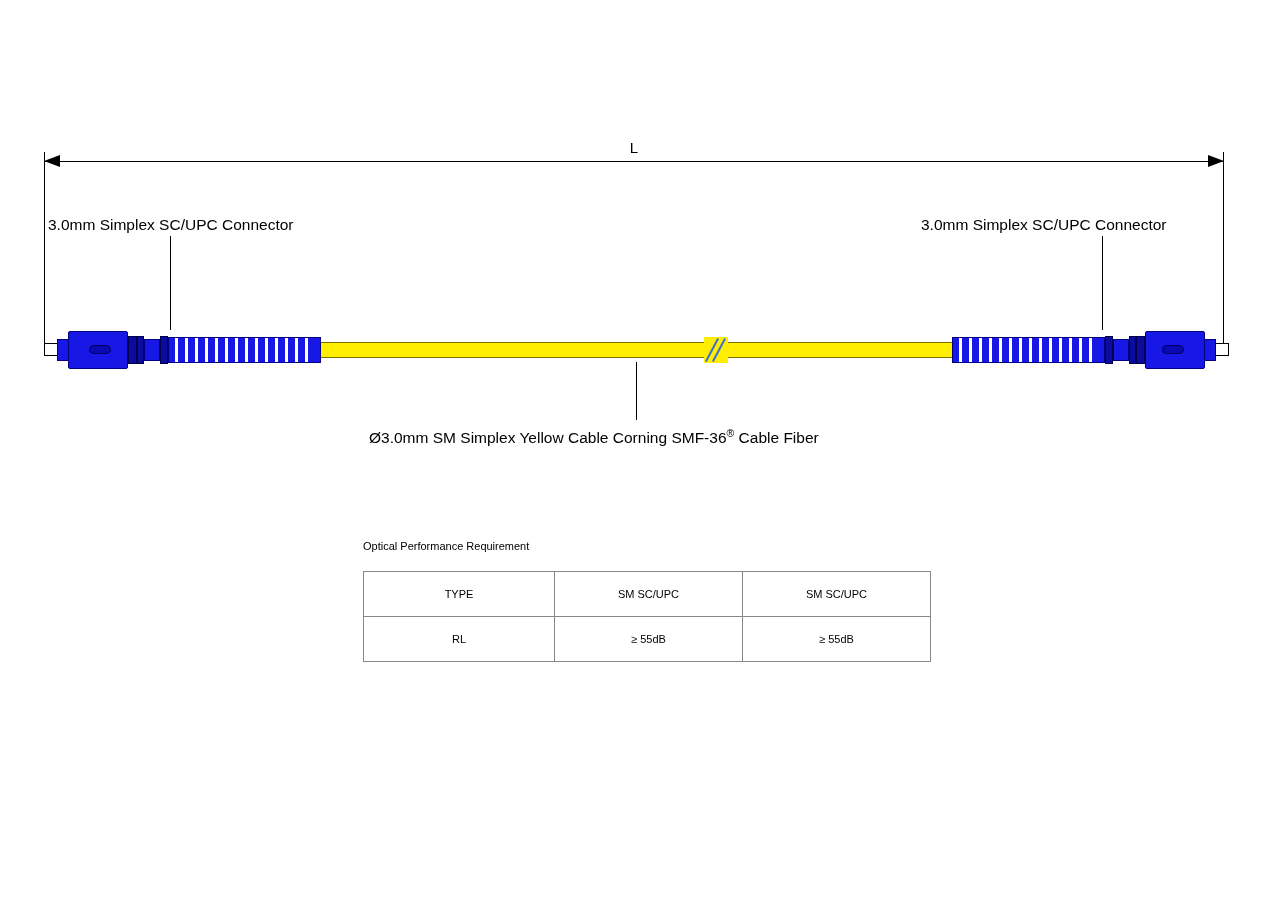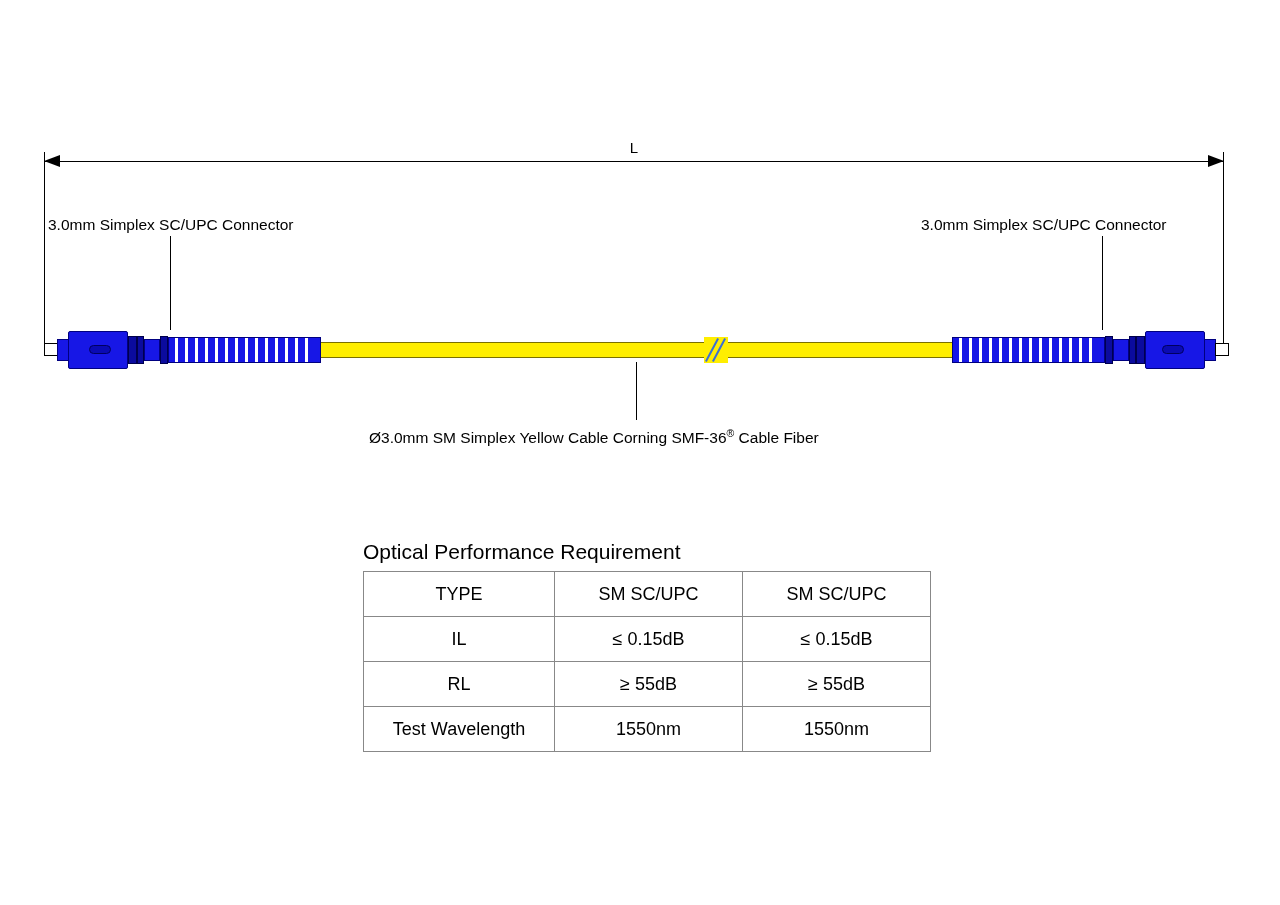--- a/index.html
+++ b/index.html
@@ -173,28 +173,28 @@
     width: 3px;
     height: 24px;
     background: #ffffff;
   }
 
   
   .table-title {
     position: absolute;
     left: 363px;
     top: 540px;
-    font-size: 21px;
+    font-size: 11px;
   }
   table.perf {
     position: absolute;
     left: 363px;
     top: 571px;
     border-collapse: collapse;
-    font-size: 18px;
+    font-size: 11px;
   }
   table.perf td {
     border: 1px solid #888888;
     text-align: center;
     height: 44px;
     padding: 0 10px;
   }
   table.perf td.c0 { width: 170px; }
   table.perf td.c1 { width: 167px; }
   table.perf td.c2 { width: 167px; }
@@ -288,28 +288,18 @@
 <div class="table-title">Optical Performance Requirement</div>
 
 <table class="perf">
   <tbody>
     <tr>
       <td class="c0">TYPE</td>
       <td class="c1">SM SC/UPC</td>
       <td class="c2">SM SC/UPC</td>
     </tr>
     <tr>
-      <td class="c0">IL</td>
-      <td class="c1">≤ 0.15dB</td>
-      <td class="c2">≤ 0.15dB</td>
-    </tr>
-    <tr>
       <td class="c0">RL</td>
       <td class="c1">≥ 55dB</td>
       <td class="c2">≥ 55dB</td>
     </tr>
-    <tr>
-      <td class="c0">Test Wavelength</td>
-      <td class="c1">1550nm</td>
-      <td class="c2">1550nm</td>
-    </tr>
   </tbody>
 </table>
 
 </body></html>

